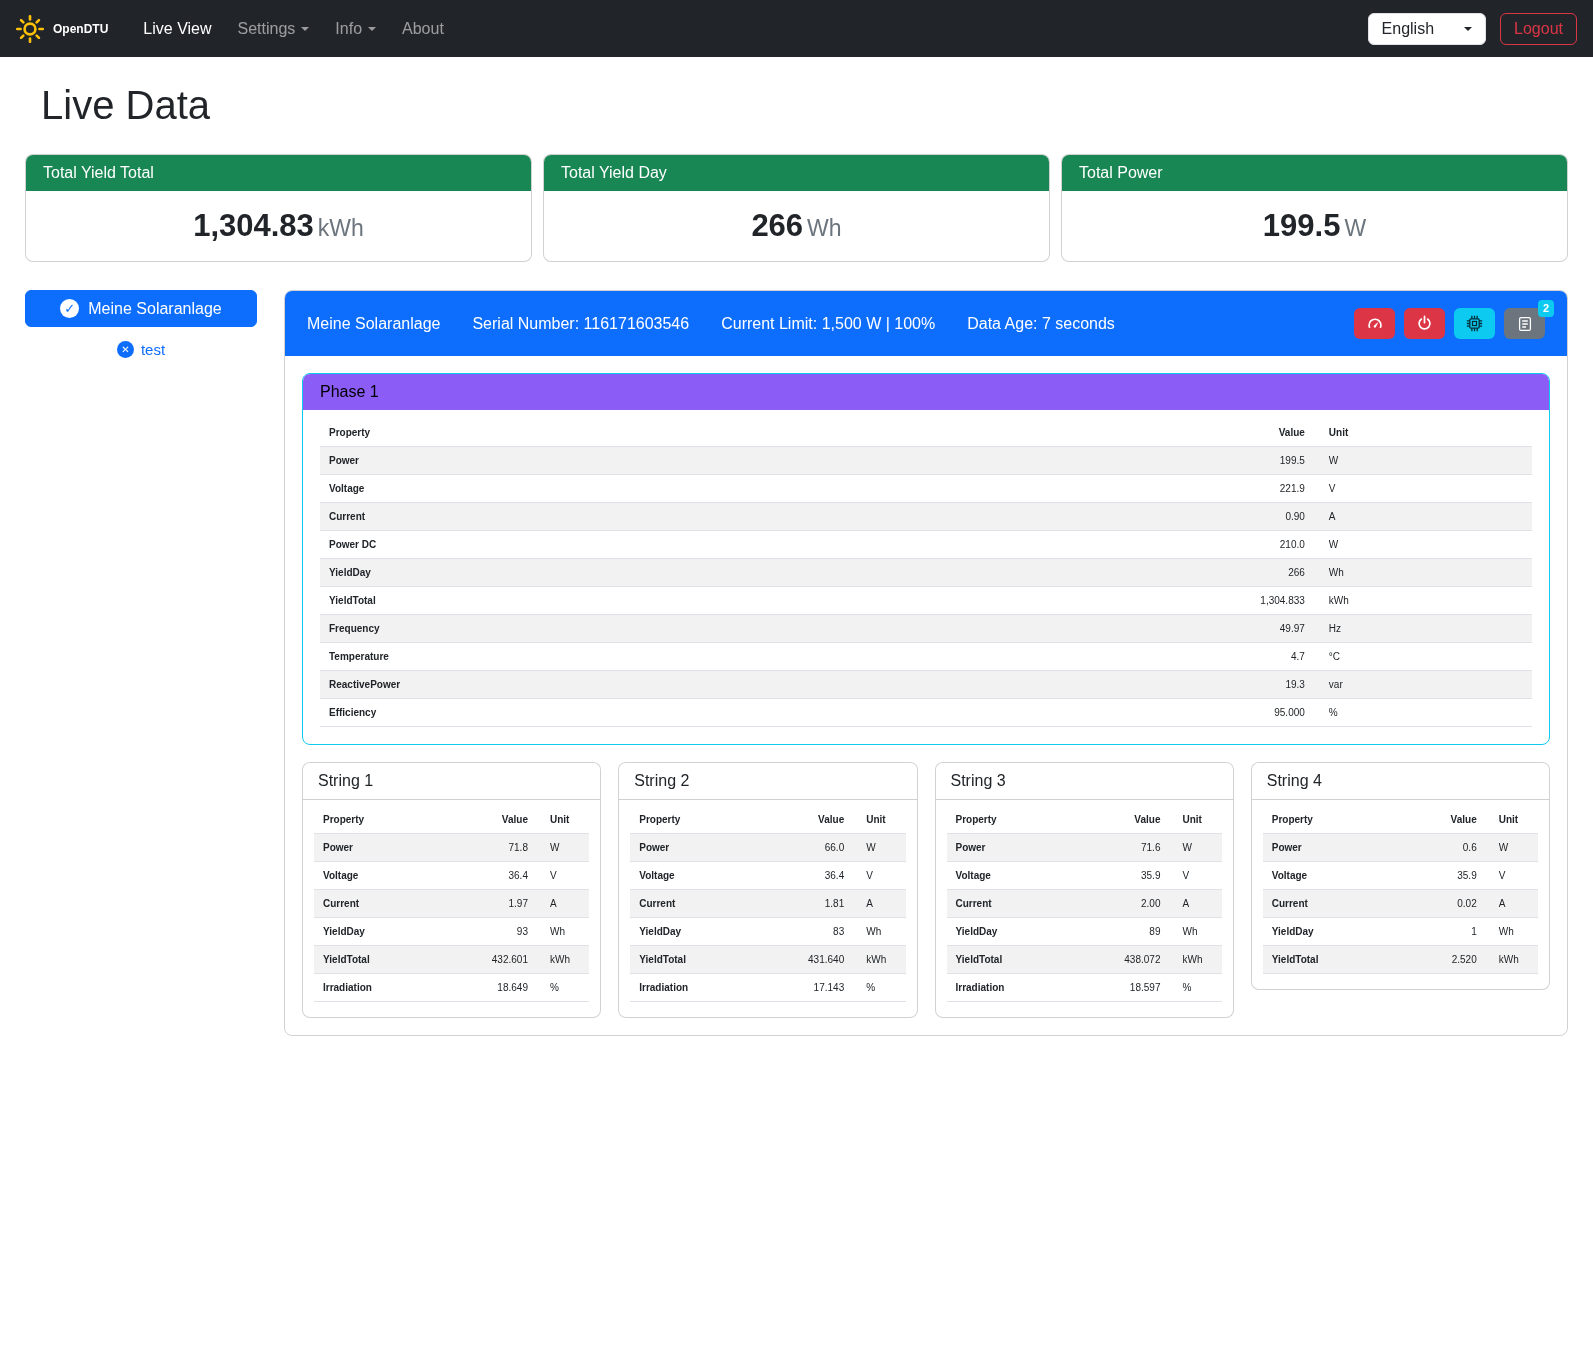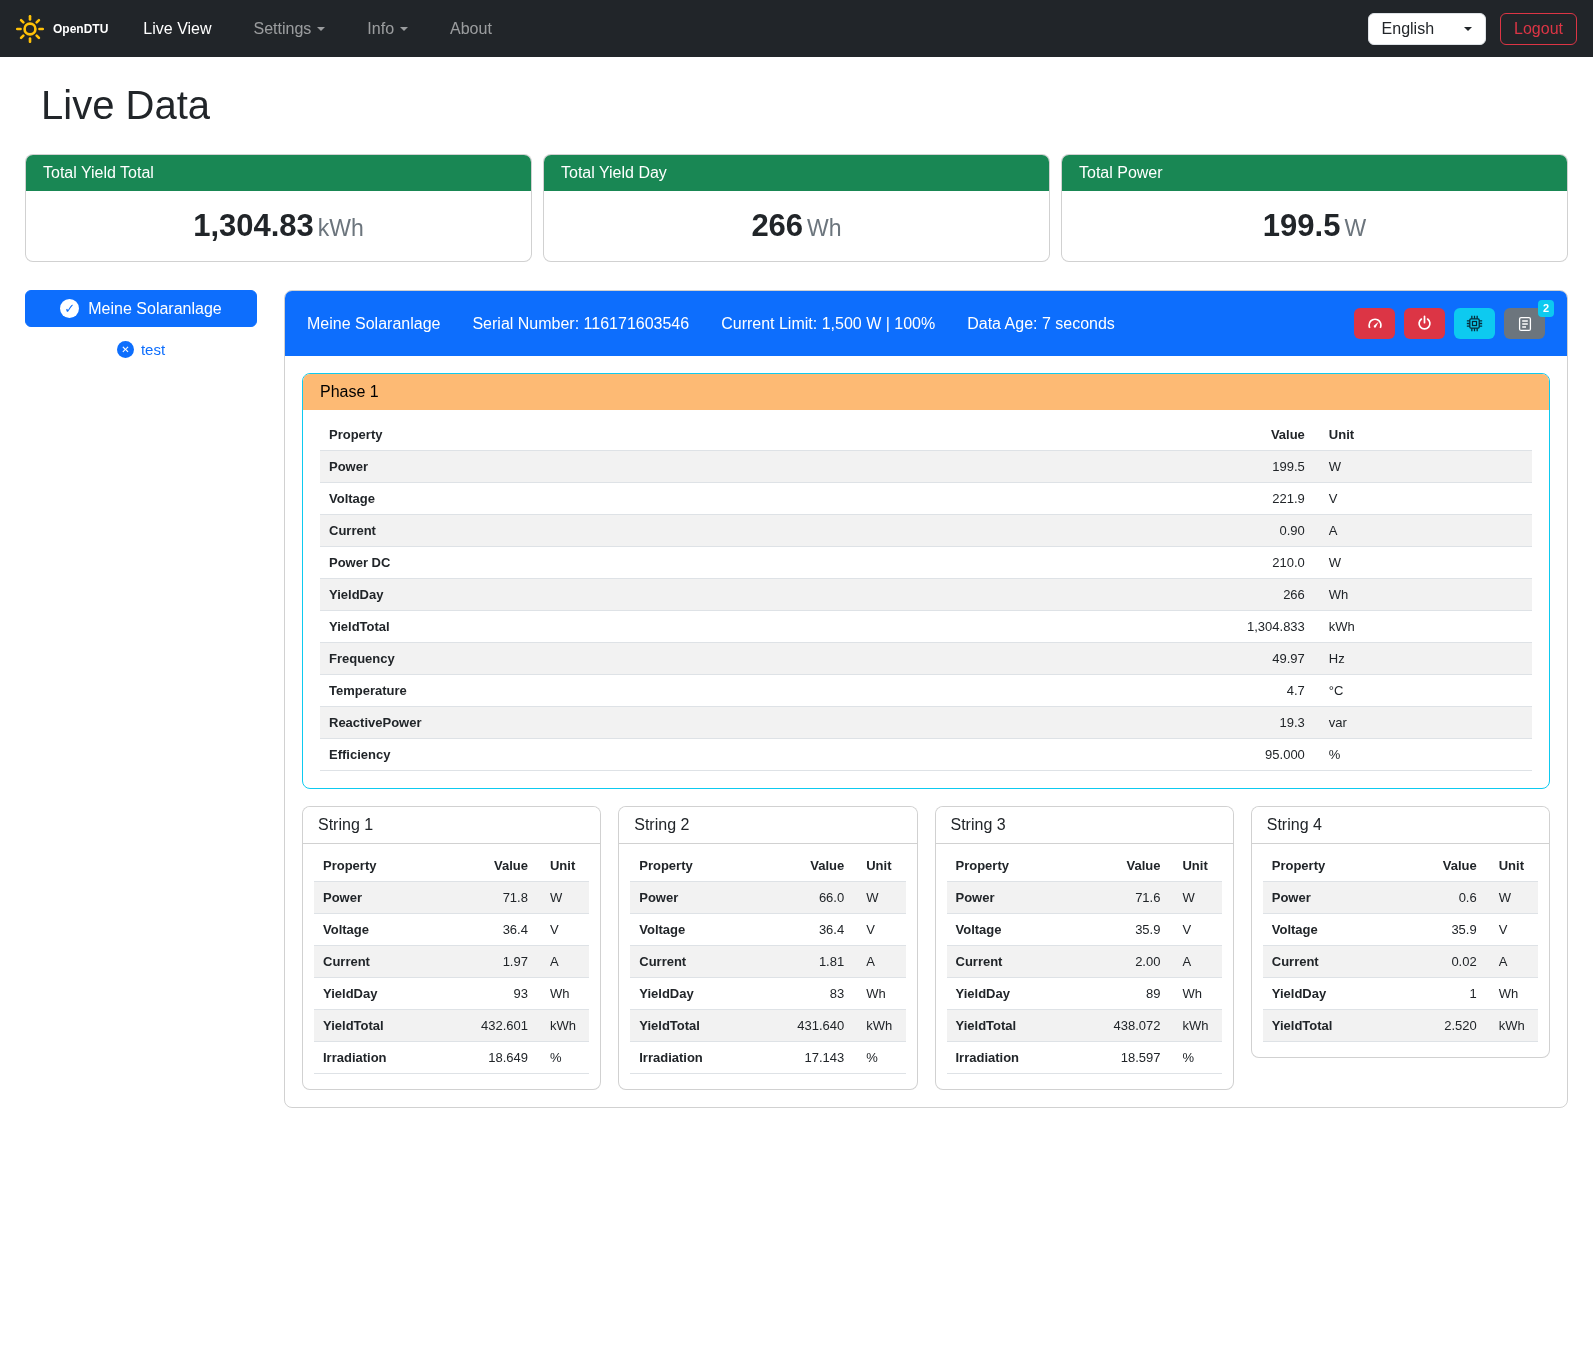--- a/index.html
+++ b/index.html
@@ -19,21 +19,21 @@
     height: 57px;
     display: flex;
     align-items: center;
     padding: 0 16px;
   }
   .brand {
     display: flex; align-items: center; gap: 9px;
     color: #fff; font-size: 12px; font-weight: 600;
     margin-right: 22px; text-decoration: none; cursor: pointer;
   }
-  .nav-links { display: flex; align-items: center; gap: 16px; }
+  .nav-links { display: flex; align-items: center; }
   .nav-link {
     color: rgba(255,255,255,.55);
     padding: 8px 13px; cursor: pointer; text-decoration: none;
   }
   .nav-link.active { color: #fff; }
   .caret {
     display: inline-block; margin-left: 6px; vertical-align: middle;
     border-left: 4px solid transparent; border-right: 4px solid transparent;
     border-top: 4.5px solid currentColor;
   }
@@ -106,25 +106,25 @@
   .btn-secondary { background: #6c757d; }
   .badge {
     position: absolute; top: -8px; right: -9px;
     background: #0dcaf0; color: #fff; font-size: 11px; font-weight: 600;
     line-height: 1; padding: 3px 5px; border-radius: 4px;
   }
   .panel-body { padding: 17px; }
 
   
   .phase-card { border: 1px solid #0dcaf0; border-radius: 8px; overflow: hidden; margin-bottom: 17px; }
-  .phase-header { background: #fdba74; color: #000; padding: 9px 17px; }
+  .phase-header { background: #8b5cf6; color: #000; padding: 9px 17px; }
   .phase-body { padding: 9px 17px 17px; }
 
   
-  table.data-table { width: 100%; border-collapse: collapse; font-size: 13px; }
+  table.data-table { width: 100%; border-collapse: collapse; font-size: 10px; }
   .data-table th, .data-table td {
     padding: 8px 9px; border-bottom: 1px solid #dee2e6;
     text-align: left; vertical-align: middle;
   }
   .data-table thead th { font-weight: 700; }
   .data-table td:first-child { font-weight: 700; }
   .data-table .col-val { text-align: right; }
   .data-table tbody tr:nth-child(odd) { background: rgba(0,0,0,.05); }
   .phase-table .col-val { width: 13%; }
   .phase-table .col-unit { width: 18%; padding-left: 15px; }

